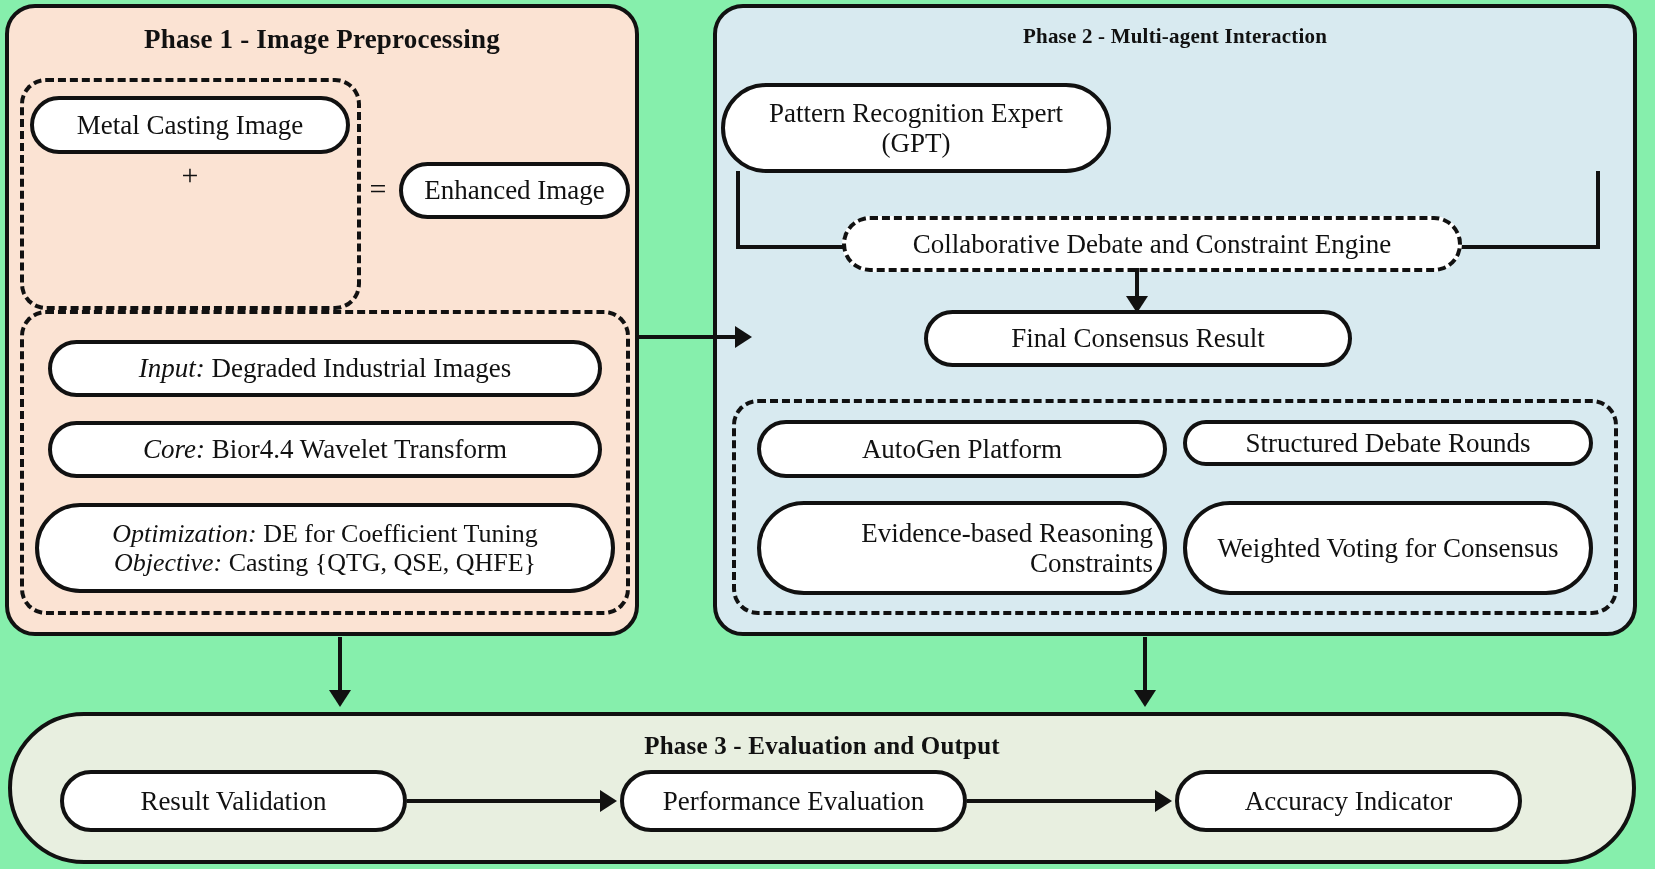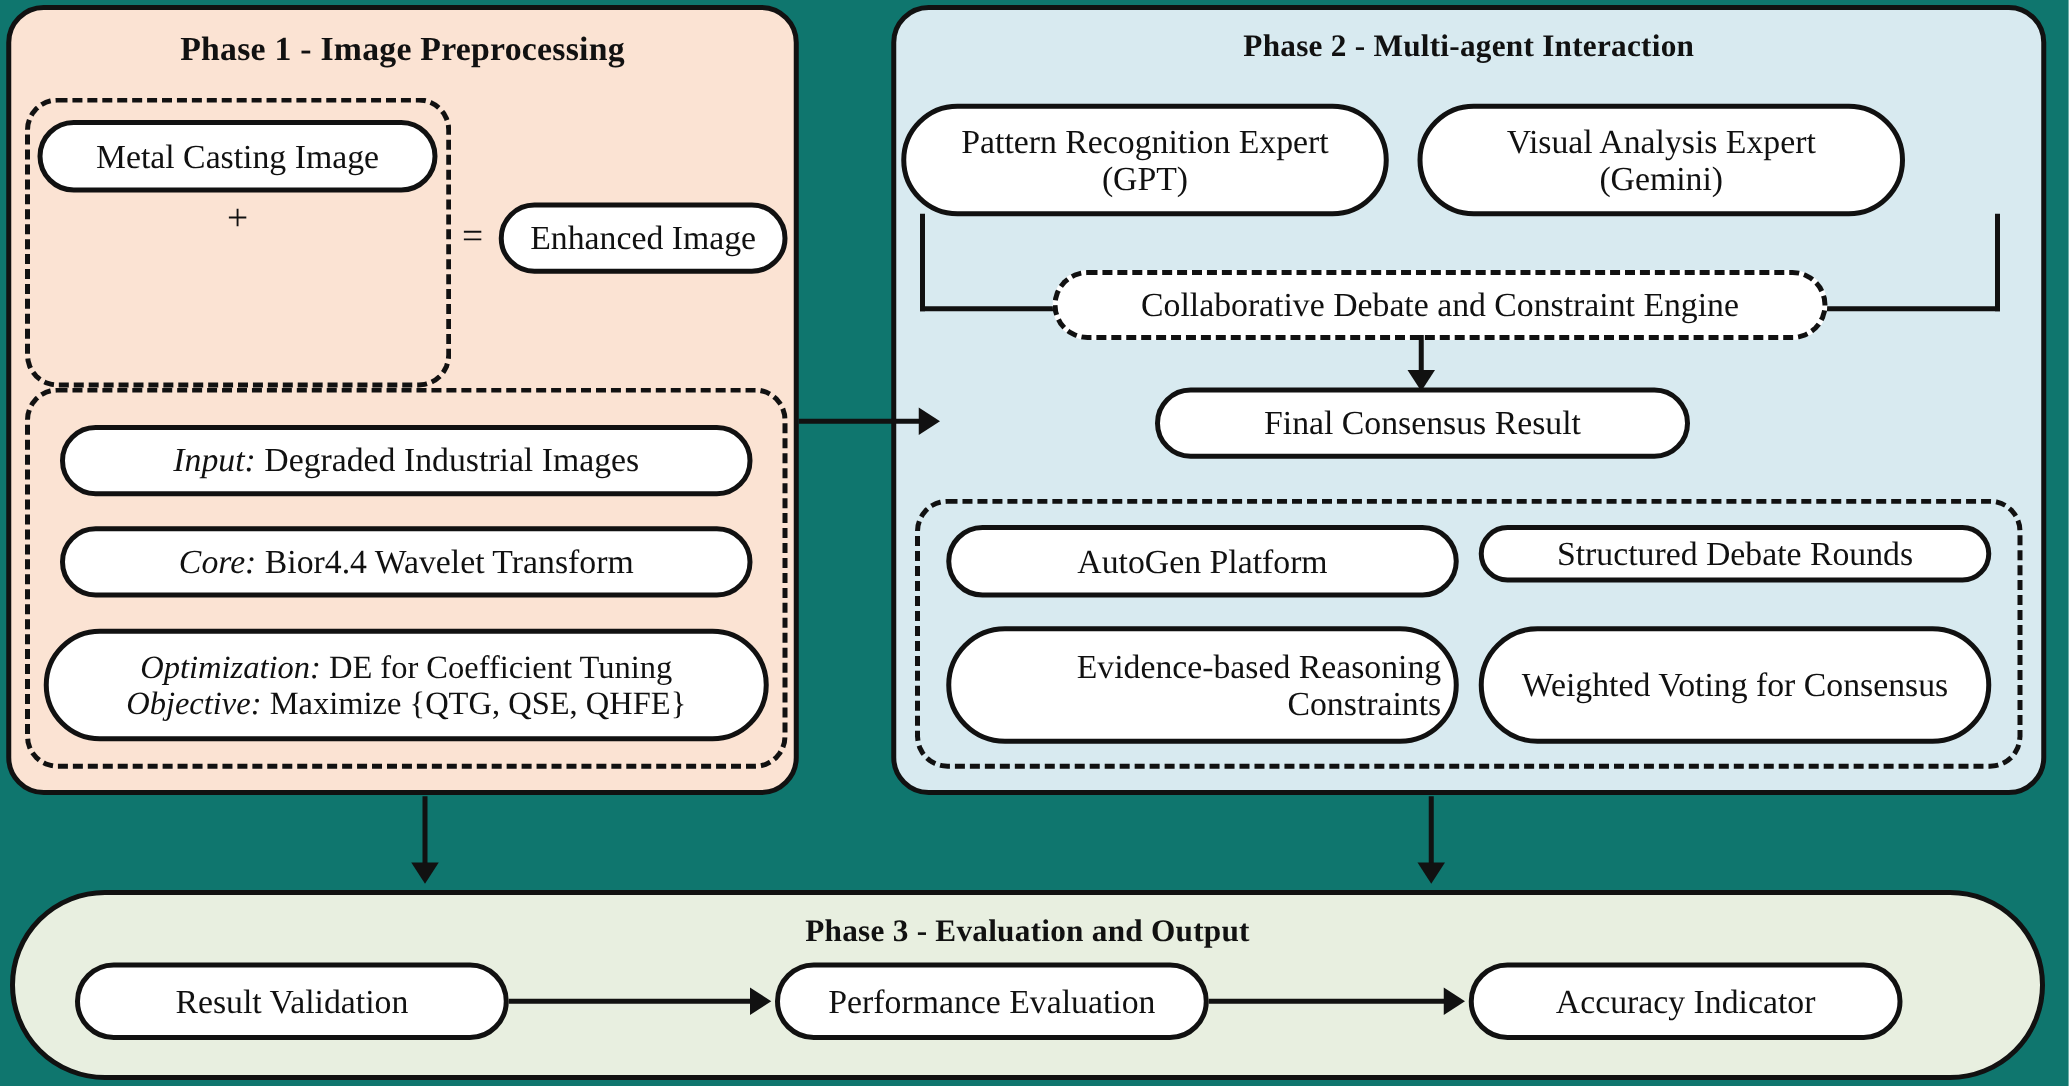--- a/index.html
+++ b/index.html
@@ -7,21 +7,21 @@
     padding: 0;
     background: #ffffff;
   }
   body {
     font-family: "Liberation Serif", "DejaVu Serif", serif;
   }
   #canvas {
     position: relative;
     width: 1655px;
     height: 869px;
-    background: #0f766e;
+    background: #86efac;
     overflow: hidden;
   }
 
   
   .phase-panel {
     position: absolute;
     box-sizing: border-box;
     border: 4px solid #111111;
   }
   #phase1-panel {
@@ -42,21 +42,21 @@
 
   .phase-title {
     position: absolute;
     left: 0; right: 0;
     text-align: center;
     font-weight: bold;
     color: #111111;
     letter-spacing: 0.2px;
   }
   #phase1-title { top: 16px; font-size: 27px; }
-  #phase2-title { top: 16px; font-size: 25px; }
+  #phase2-title { top: 16px; font-size: 21px; }
   #phase3-title { top: 16px; font-size: 25px; }
 
   
   .dashed-group {
     position: absolute;
     box-sizing: border-box;
     border: 4px dashed #111111;
     border-radius: 26px;
     background: transparent;
   }
@@ -150,37 +150,33 @@
 
   <div class="node" style="left:48px; top:421px; width:554px; height:57px; font-size:27px;">
     <span class="ital">Core:</span>&nbsp;<span>Bior4.4 Wavelet Transform</span>
   </div>
 
   <div class="node" style="left:35px; top:503px; width:580px; height:90px; font-size:26px; flex-direction:column; justify-content:center;">
     <div>
       <span class="ital">Optimization:</span>&nbsp;<span>DE for Coefficient Tuning</span>
     </div>
     <div>
-      <span class="ital">Objective:</span>&nbsp;<span>Maximize {QTG, QSE, QHFE}</span>
+      <span class="ital">Objective:</span>&nbsp;<span>Casting {QTG, QSE, QHFE}</span>
     </div>
   </div>
 
   <div class="phase-panel" id="phase2-panel">
     <div class="phase-title" id="phase2-title">Phase 2 - Multi-agent Interaction</div>
   </div>
 
   <div class="node" style="left:721px; top:83px; width:390px; height:90px; font-size:27px; flex-direction:column;">
     <div>Pattern Recognition Expert</div>
     <div>(GPT)</div>
   </div>
 
-  <div class="node" style="left:1134px; top:83px; width:390px; height:90px; font-size:27px; flex-direction:column;">
-    <div>Visual Analysis Expert</div>
-    <div>(Gemini)</div>
-  </div>
 
   <div class="vline" style="left:736px; top:171px; height:78px;"></div>
   <div class="hline" style="left:736px; top:245px; width:150px;"></div>
 
   <div class="vline" style="left:1596px; top:171px; height:78px;"></div>
   <div class="hline" style="left:1455px; top:245px; width:145px;"></div>
 
   <div class="node-dashed" style="left:842px; top:216px; width:620px; height:56px; font-size:27px;">Collaborative Debate and Constraint Engine</div>
 
   <div class="vline" style="left:1135px; top:268px; height:32px;"></div>

